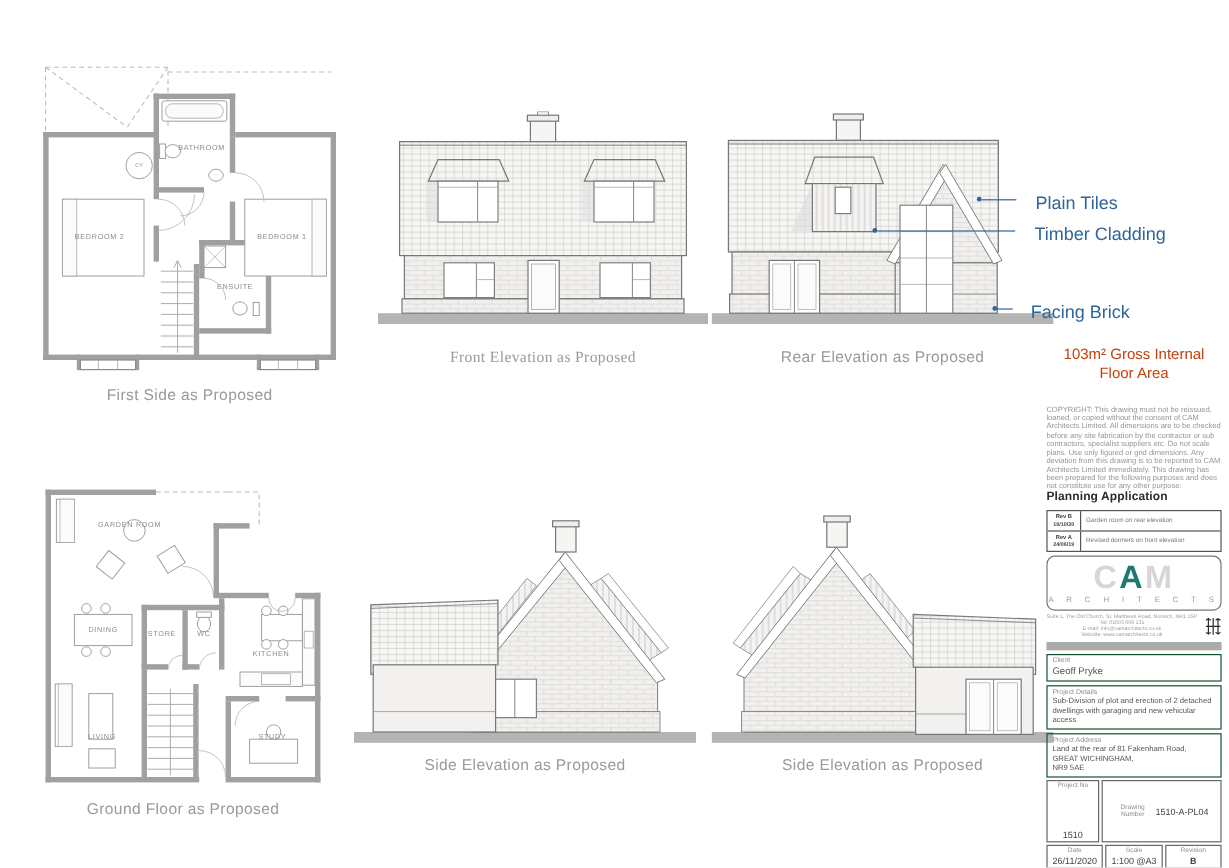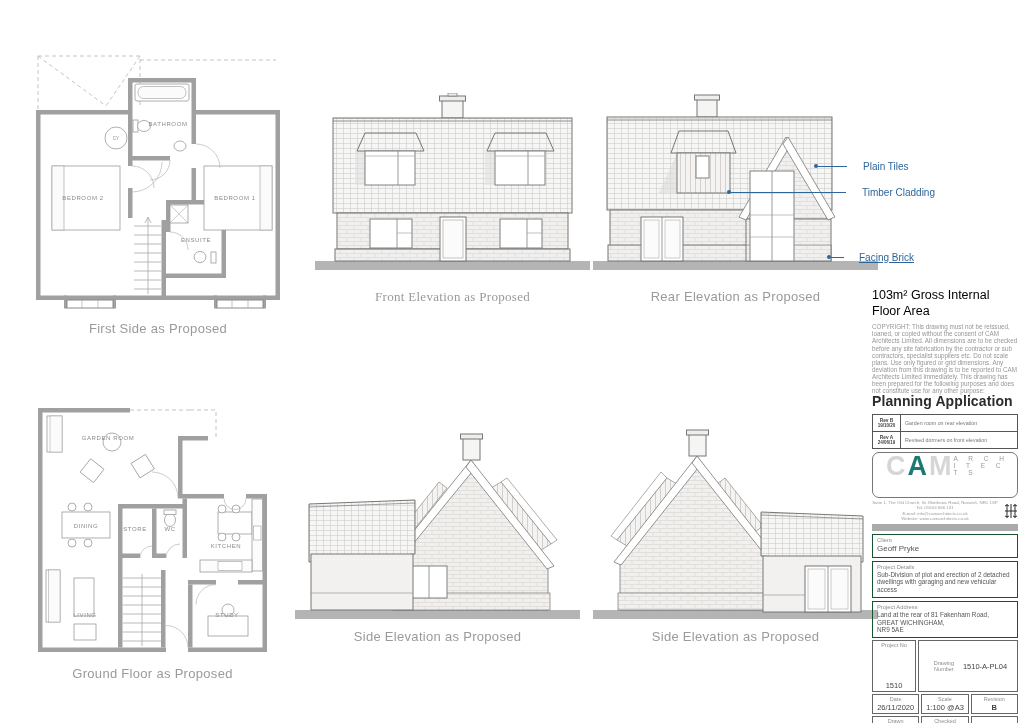--- a/index.html
+++ b/index.html
@@ -5,38 +5,38 @@
   html,body{margin:0;padding:0;}
   body{width:1024px;height:723px;background:#ffffff;position:relative;overflow:hidden;
        font-family:"Liberation Sans",sans-serif;-webkit-font-smoothing:antialiased;}
   .block{position:absolute;}
   .caption{text-align:center;color:#9a9a9a;font-size:13px;letter-spacing:.3px;margin-top:8px;}
   
   .room-label{position:absolute;transform:translate(-50%,-50%);color:#8b8b8b;font-size:6px;
               letter-spacing:.6px;white-space:nowrap;}
   .room-label.tiny{font-size:4.5px;letter-spacing:.2px;}
   
-  .anno-label{position:absolute;color:#2f659b;font-size:10px;white-space:nowrap;padding-left:12px;}
+  .anno-label{position:absolute;color:#2f659b;font-size:15px;white-space:nowrap;padding-left:12px;}
   .anno-line{position:absolute;height:1px;background:#2f659b;}
   .anno-dot{position:absolute;width:4px;height:4px;border-radius:50%;background:#2f659b;}
   
   .tb{position:absolute;left:872px;top:288px;width:146px;color:#8f8f8f;}
-  .tb-heading{font-size:12.5px;line-height:1.25;text-align:left;color:#000000;margin-bottom:4px;}
+  .tb-heading{font-size:12.5px;line-height:1.25;text-align:center;color:#c2410c;margin-bottom:19px;}
   .tb-copy{font-size:6.3px;line-height:1.13;color:#969696;text-align:left;}
-  .tb-copy b{color:#2b2b2b;font-size:14px;letter-spacing:.1px;}
+  .tb-copy b{color:#2b2b2b;font-size:10px;letter-spacing:.1px;}
   .rev-table{border:1px solid #555;margin-top:4px;}
   .rev-row{display:flex;border-bottom:1px solid #555;height:16px;}
   .rev-row:last-child{border-bottom:none;}
   .rev-cell1{width:27px;border-right:1px solid #555;display:flex;flex-direction:column;
              align-items:center;justify-content:center;}
   .rev-cell1 .r{font-size:4.8px;font-weight:bold;color:#444;}
   .rev-cell1 .d{font-size:4.5px;font-weight:bold;color:#444;}
   .rev-desc{flex:1;display:flex;align-items:center;padding-left:4px;font-size:5.3px;color:#777;}
   .logo-box{border:1px solid #777;border-radius:7px;margin-top:3px;height:44px;
-            display:flex;flex-direction:row;align-items:flex-start;justify-content:center;padding-left:13px;}
+            display:flex;flex-direction:column;align-items:center;justify-content:center;}
   .logo-letters{font-size:27px;line-height:1;color:#d6d6d6;letter-spacing:2px;font-weight:bold;}
   .logo-letters .a{color:#1b7a72;}
   .logo-word{font-size:6.5px;letter-spacing:4.5px;color:#9a9a9a;margin-top:2px;}
   .addr-wrap{position:relative;margin-top:2px;height:22px;}
   .addr{width:126px;text-align:center;font-size:4.4px;line-height:1.2;color:#9c9c9c;}
   .emblem{position:absolute;right:0;top:3px;}
   .divider{height:7px;background:#ababab;margin-top:2px;}
   .fbox{border:1px solid #14532d;margin-top:3px;padding:2px 4px 3px 4px;}
   .fbox .lab{font-size:5.8px;color:#8d8d8d;margin-bottom:1px;}
   .fbox .val{font-size:8px;color:#555;line-height:1.2;}
@@ -327,21 +327,21 @@
 </div>
 
 <span class="anno-label" style="left:851px;top:161px;">Plain Tiles</span>
 <div class="anno-line" style="left:818px;top:166px;width:29px;"></div>
 <div class="anno-dot" style="left:814px;top:164px;"></div>
 
 <span class="anno-label" style="left:850px;top:187px;">Timber Cladding</span>
 <div class="anno-line" style="left:731px;top:192px;width:115px;"></div>
 <div class="anno-dot" style="left:727px;top:190px;"></div>
 
-<span class="anno-label" style="left:847px;top:252px;text-decoration:underline;">Facing Brick</span>
+<span class="anno-label" style="left:847px;top:252px;">Facing Brick</span>
 <div class="anno-line" style="left:831px;top:257px;width:13px;"></div>
 <div class="anno-dot" style="left:827px;top:255px;"></div>
 
 <div class="block" style="left:295px;top:430px;width:285px;">
   <svg width="285" height="192" viewBox="0 0 285 192">
     <rect x="0" y="180" width="285" height="9" fill="#b4b4b4"></rect>
     <rect x="168" y="7" width="17" height="23" fill="#f5f5f4" stroke="#777"></rect>
     <rect x="165.5" y="4" width="22" height="5" fill="#eeeeee" stroke="#777"></rect>
 
     <polygon points="206,52 256,114 262,110 212,48" fill="#ffffff" stroke="#777" stroke-width=".6"></polygon>

